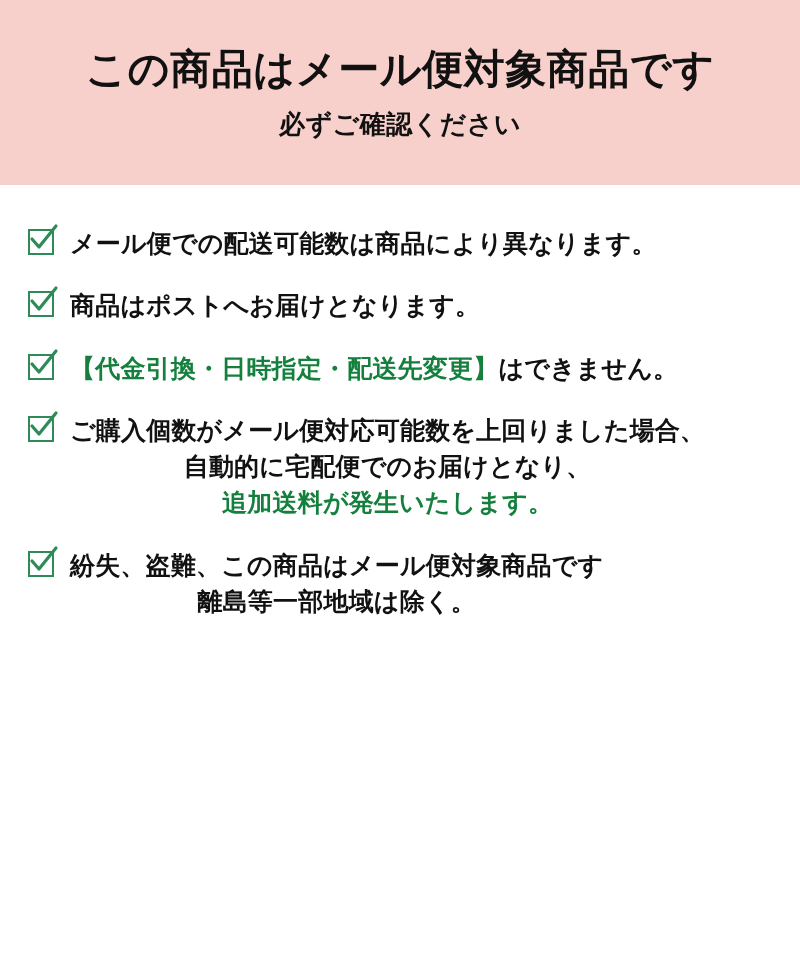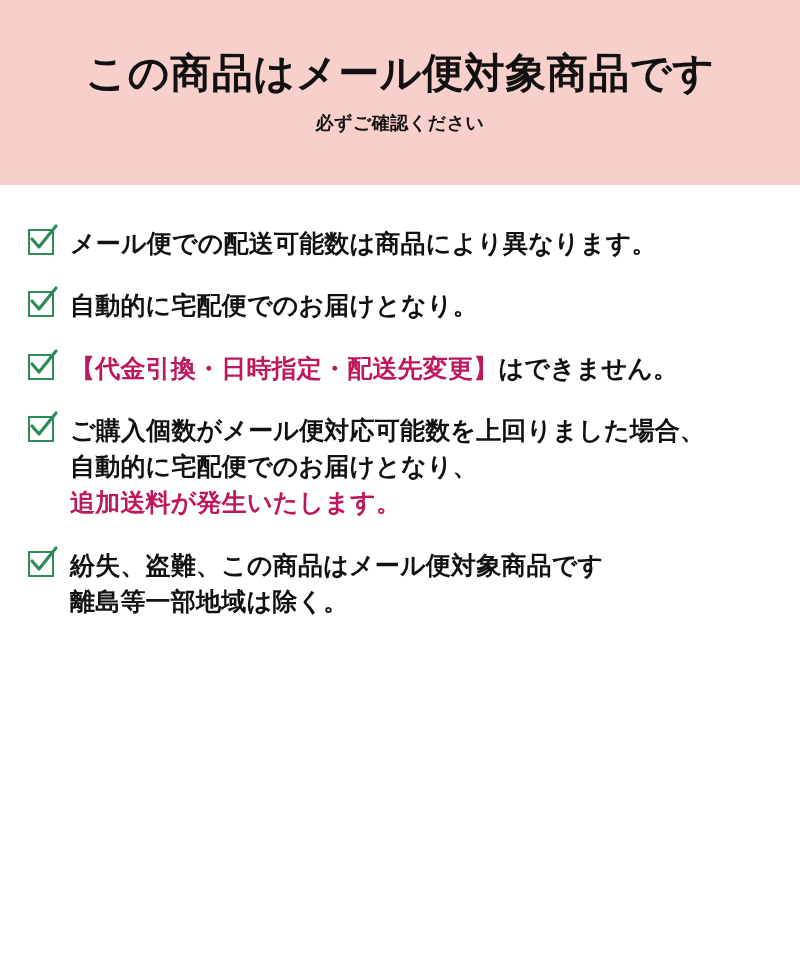--- a/index.html
+++ b/index.html
@@ -34,21 +34,21 @@
   .banner-title {
     font-size: 41px;
     font-weight: 700;
     letter-spacing: 0.5px;
     color: #111111;
     margin: 0 0 18px 0;
     line-height: 1.1;
     text-align: center;
   }
   .banner-subtitle {
-    font-size: 18px;
+    font-size: 26px;
     font-weight: 700;
     color: #111111;
     margin: 0;
     line-height: 1.1;
     text-align: center;
     letter-spacing: 0.5px;
   }
   
   .list {
     box-sizing: border-box;
@@ -82,25 +82,26 @@
     overflow: visible;
   }
   .item-text {
     font-size: 25px;
     line-height: 1.45;
     font-weight: 700;
     color: #111111;
     letter-spacing: 0.2px;
   }
   .item-text .red {
-    color: #be185d;
+    color: #15803d;
   }
   .item-text .line {
     display: block;
     white-space: pre;
+    text-align: center;
   }
   .indent {
     padding-left: 14px;
   }
 </style>
 </head>
 <body>
 
 <div class="page">
 
@@ -122,21 +123,21 @@
         </div>
       </div>
       <div class="list-item">
         <div class="check-box">
           <div class="frame" style="border-color:#2e8b57"></div>
           <svg viewBox="0 0 30 30" aria-hidden="true">
             <path d="M3 15 L10 23 L27 2" fill="none" stroke="#2e8b57" stroke-width="3.2" stroke-linecap="round" stroke-linejoin="round"></path>
           </svg>
         </div>
         <div class="item-text">
-          <span class="line"><span>自動的に宅配便でのお届けとなり。</span></span>
+          <span class="line"><span>商品はポストへお届けとなります。</span></span>
         </div>
       </div>
       <div class="list-item">
         <div class="check-box">
           <div class="frame" style="border-color:#2e8b57"></div>
           <svg viewBox="0 0 30 30" aria-hidden="true">
             <path d="M3 15 L10 23 L27 2" fill="none" stroke="#2e8b57" stroke-width="3.2" stroke-linecap="round" stroke-linejoin="round"></path>
           </svg>
         </div>
         <div class="item-text">

